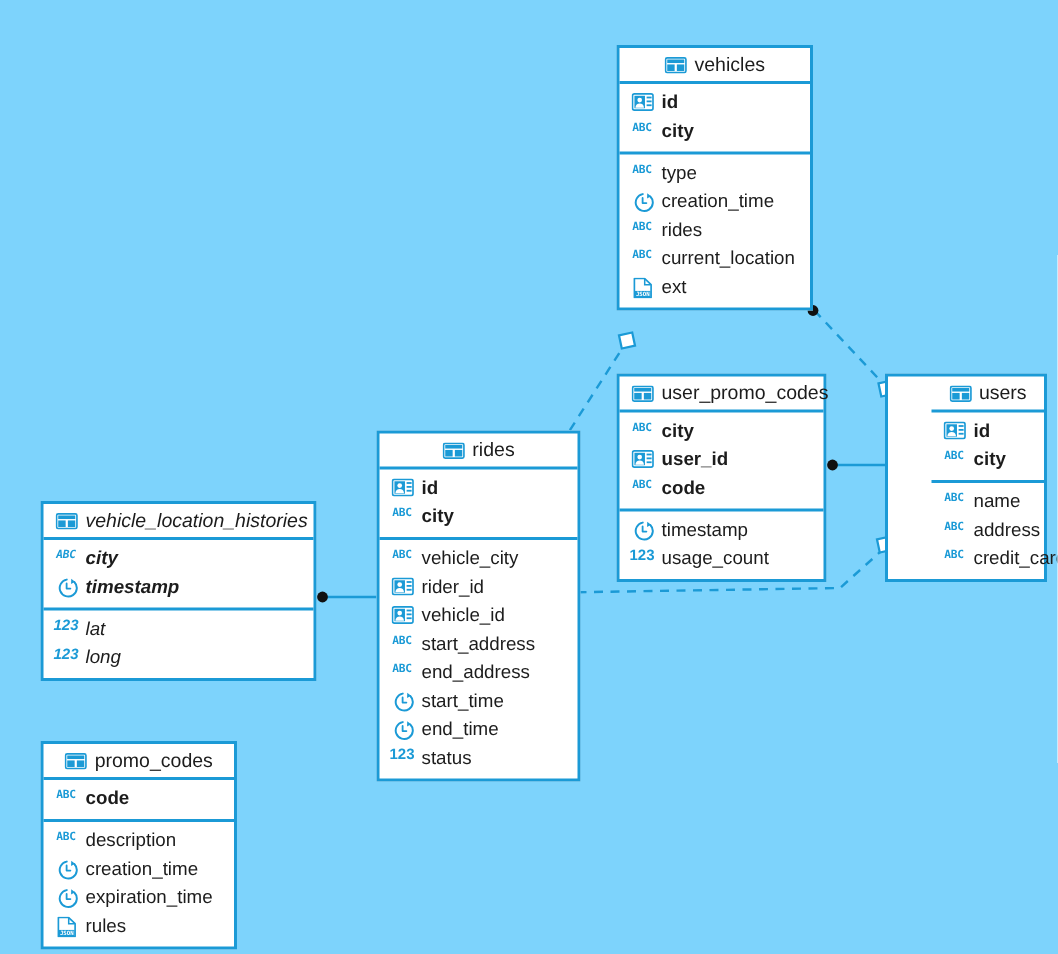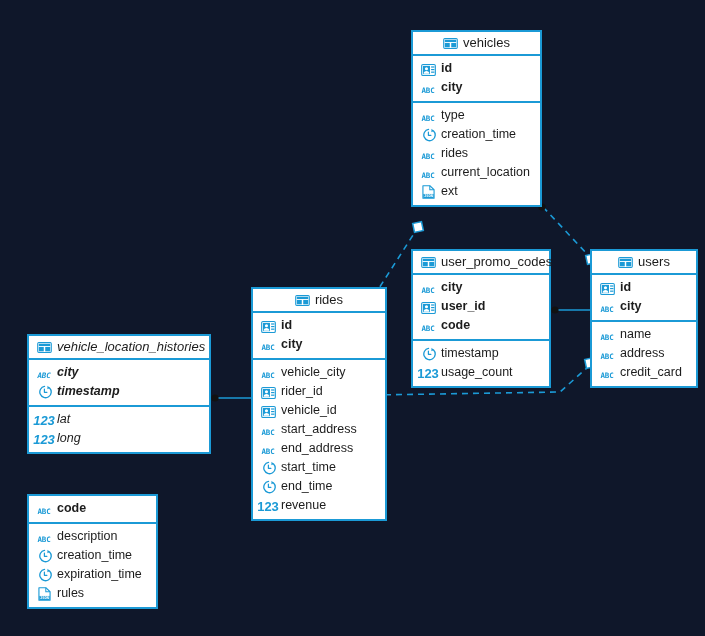--- a/index.html
+++ b/index.html
@@ -8,21 +8,21 @@
     background: #ffffff;
   }
   body {
     font-family: "Liberation Sans", sans-serif;
     -webkit-font-smoothing: antialiased;
   }
   #canvas {
     position: relative;
     width: 705px;
     height: 636px;
-    background: #0f172a;
+    background: #7dd3fc;
     overflow: hidden;
   }
   #edge-layer {
     position: absolute;
     left: 0;
     top: 0;
     width: 705px;
     height: 636px;
     pointer-events: none;
   }
@@ -68,40 +68,40 @@
   }
   .row.pk {
     font-weight: bold;
   }
   .row .ico {
     flex: 0 0 auto;
     width: 16px;
     height: 14px;
     margin-right: 5px;
     display: inline-flex;
-    align-items: flex-end;
+    align-items: flex-start;
     justify-content: center;
   }
   .row .lbl {
     line-height: 1;
   }
 
   
   .ico svg { display: block; }
   .ico-abc {
     font-family: "DejaVu Sans Mono", monospace;
     font-size: 7.5px;
     font-weight: bold;
     color: #1b9ad6;
     letter-spacing: -0.2px;
     line-height: 1;
   }
   .ico-num {
     font-family: "Liberation Sans", sans-serif;
-    font-size: 13px;
+    font-size: 10px;
     font-weight: bold;
     color: #1b9ad6;
     line-height: 1;
   }
 </style>
 </head>
 <body>
 
 <div id="canvas">
   <svg id="edge-layer" viewBox="0 0 705 636" xmlns="http://www.w3.org/2000/svg">
@@ -248,21 +248,21 @@
             <span class="lbl">timestamp</span>
           </div>
           <div class="row">
             <span class="ico">
               <span class="ico-num">123</span>
             </span>
             <span class="lbl">usage_count</span>
           </div>
         </div>
       </div>
-      <div class="node" style="left: 590px; top: 249px; width: 108px;">
+      <div class="node" style="left: 590px; top: 249px; width: 108px; padding-left: 29px;">
         <div class="node-header"><span class="tbl-ico"><svg viewBox="0 0 16 12" width="15" height="11">
               <rect x="0.6" y="0.6" width="14.8" height="10.8" rx="1.2" fill="#ffffff" stroke="#1b9ad6" stroke-width="1.2"></rect>
               <rect x="1.8" y="1.8" width="12.4" height="2.6" fill="#1b9ad6"></rect>
               <rect x="1.8" y="5.4" width="5.4" height="4.8" fill="#1b9ad6"></rect>
               <rect x="8.8" y="5.4" width="5.4" height="4.8" fill="#1b9ad6"></rect>
             </svg></span><span>users</span></div>
         <div class="section">
           <div class="row pk">
             <span class="ico">
               <svg viewBox="0 0 16 13" width="15" height="12">
@@ -398,21 +398,21 @@
                 <path d="M11.2 0.9 L13.9 3.1 L11.1 4.6 Z" fill="#1b9ad6"></path>
                 <path d="M7.9 4.3 V7.9 H10.6" fill="none" stroke="#1b9ad6" stroke-width="1.3" stroke-linecap="round" stroke-linejoin="round"></path>
               </svg>
             </span>
             <span class="lbl">end_time</span>
           </div>
           <div class="row">
             <span class="ico">
               <span class="ico-num">123</span>
             </span>
-            <span class="lbl">revenue</span>
+            <span class="lbl">status</span>
           </div>
         </div>
       </div>
       <div class="node" style="left: 27px; top: 334px; width: 184px; font-style: italic;">
         <div class="node-header"><span class="tbl-ico"><svg viewBox="0 0 16 12" width="15" height="11">
               <rect x="0.6" y="0.6" width="14.8" height="10.8" rx="1.2" fill="#ffffff" stroke="#1b9ad6" stroke-width="1.2"></rect>
               <rect x="1.8" y="1.8" width="12.4" height="2.6" fill="#1b9ad6"></rect>
               <rect x="1.8" y="5.4" width="5.4" height="4.8" fill="#1b9ad6"></rect>
               <rect x="8.8" y="5.4" width="5.4" height="4.8" fill="#1b9ad6"></rect>
             </svg></span><span>vehicle_location_histories</span></div>
@@ -443,20 +443,26 @@
           </div>
           <div class="row">
             <span class="ico">
               <span class="ico-num">123</span>
             </span>
             <span class="lbl">long</span>
           </div>
         </div>
       </div>
       <div class="node" style="left: 27px; top: 494px; width: 131px;">
+        <div class="node-header"><span class="tbl-ico"><svg viewBox="0 0 16 12" width="15" height="11">
+              <rect x="0.6" y="0.6" width="14.8" height="10.8" rx="1.2" fill="#ffffff" stroke="#1b9ad6" stroke-width="1.2"></rect>
+              <rect x="1.8" y="1.8" width="12.4" height="2.6" fill="#1b9ad6"></rect>
+              <rect x="1.8" y="5.4" width="5.4" height="4.8" fill="#1b9ad6"></rect>
+              <rect x="8.8" y="5.4" width="5.4" height="4.8" fill="#1b9ad6"></rect>
+            </svg></span><span>promo_codes</span></div>
         <div class="section">
           <div class="row pk">
             <span class="ico">
               <span class="ico-abc">ABC</span>
             </span>
             <span class="lbl">code</span>
           </div>
         </div>
         <div class="section">
           <div class="row">

